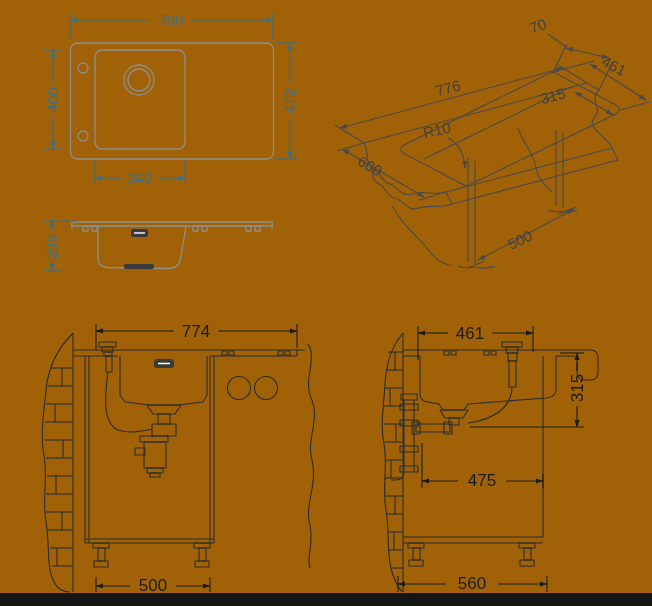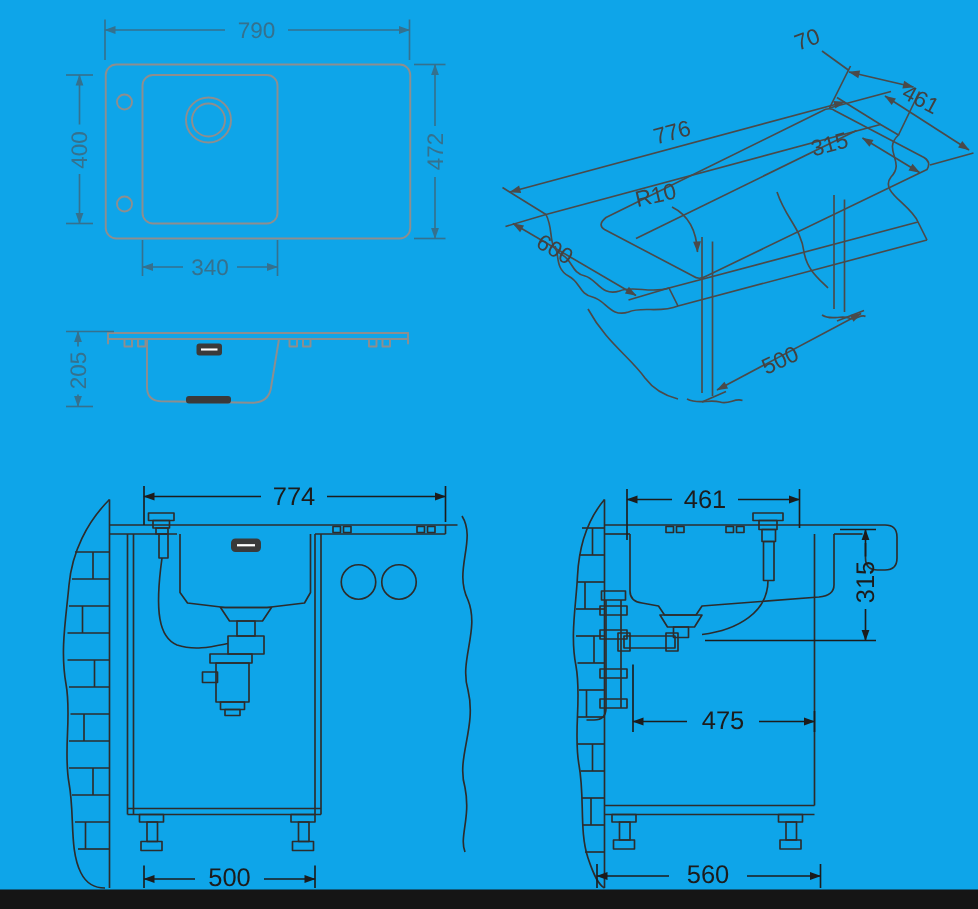--- a/index.html
+++ b/index.html
@@ -1,16 +1,16 @@
 <!DOCTYPE html>
 <html><head>
 <meta charset="utf-8">
 <style>
   html,body{margin:0;padding:0;background:#fff;}
-  .stage{width:652px;height:606px;position:relative;background:#0ea5e9;overflow:hidden;}
+  .stage{width:652px;height:606px;position:relative;background:#a16207;overflow:hidden;}
   svg{display:block;}
   
   .lg{stroke:#8e8e8e;stroke-width:1.3;fill:none;stroke-linecap:round;stroke-linejoin:round;}
   .lt{stroke:#35718e;stroke-width:1.1;fill:none;}
   .li{stroke:#4a4a4a;stroke-width:1.1;fill:none;stroke-linejoin:round;}
   .lb{stroke:#2c2c2c;stroke-width:1.1;fill:none;stroke-linejoin:round;}
   .ld{stroke:#1c1c1c;stroke-width:1.1;fill:none;}
   .fg{fill:#3a3a3a;stroke:none;}
   
   text{font-family:"Liberation Sans",sans-serif;}

